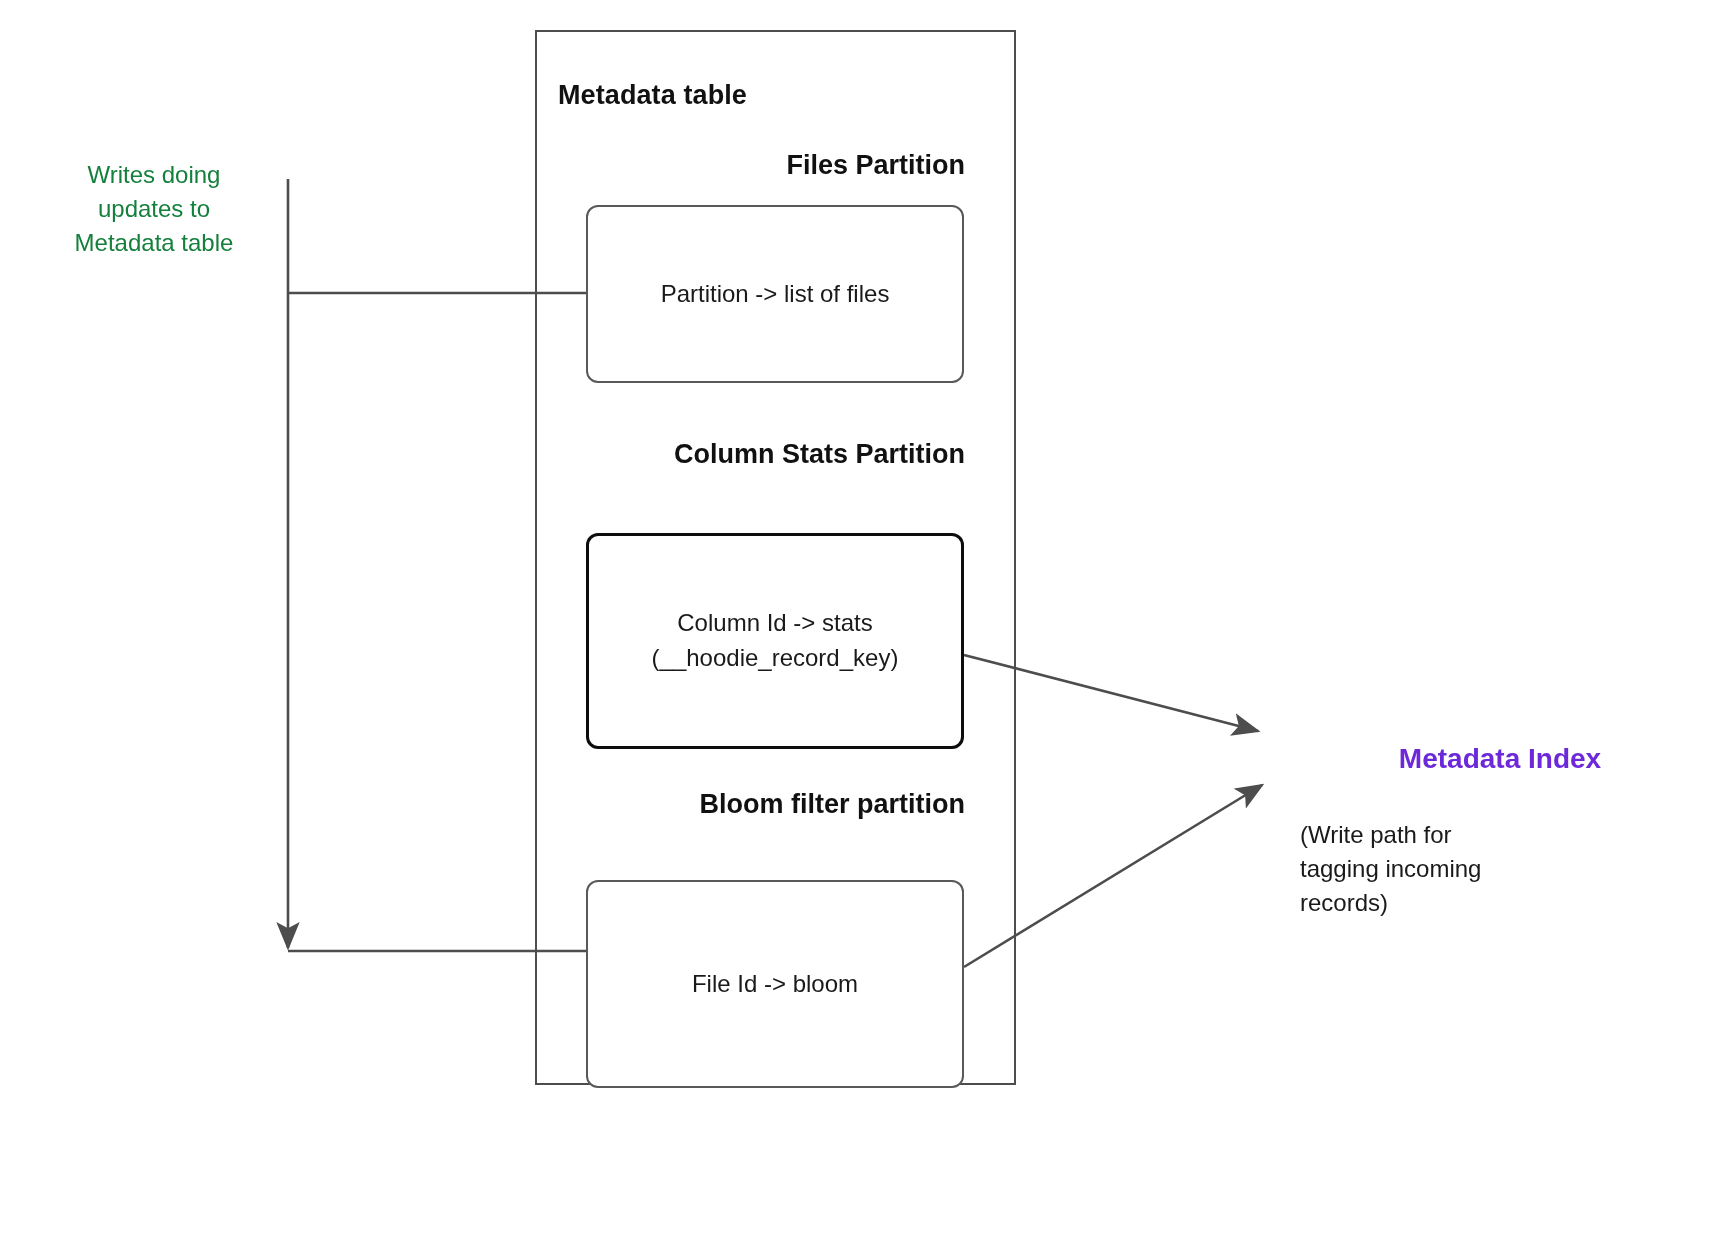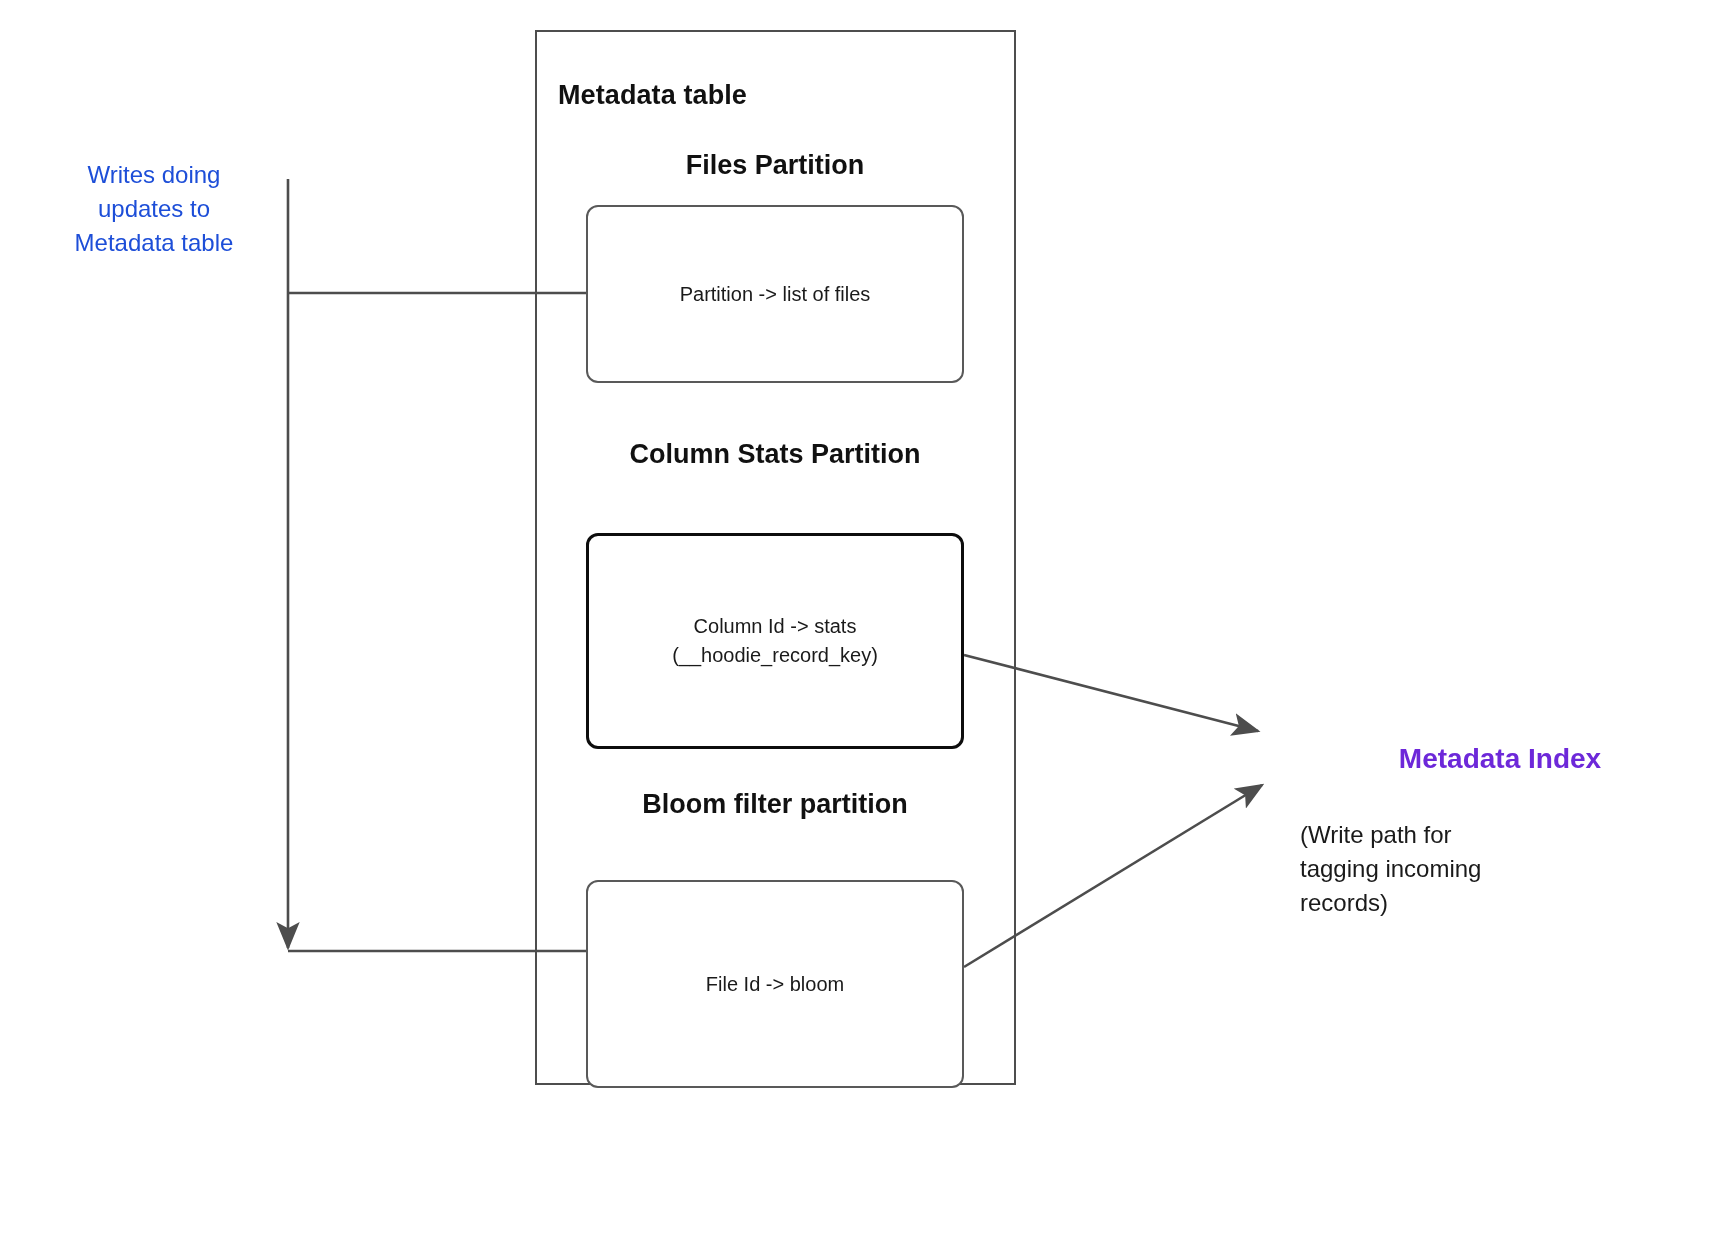--- a/index.html
+++ b/index.html
@@ -47,41 +47,41 @@
     width: 400px;
     font-size: 27px;
     font-weight: bold;
     color: #111111;
     letter-spacing: 0.1px;
   }
 
   
   .section-heading {
     position: absolute;
-    text-align: center;
+    text-align: right;
     font-size: 27px;
     font-weight: bold;
     color: #111111;
     line-height: 1.28;
   }
   #heading-files    { left: 585px; top: 148px; width: 380px; }
   #heading-colstats { left: 585px; top: 437px; width: 380px; }
   #heading-bloom    { left: 585px; top: 787px; width: 380px; }
 
   
   .partition-box {
     position: absolute;
     box-sizing: border-box;
     border-radius: 12px;
     background: #ffffff;
     display: flex;
     align-items: center;
     justify-content: center;
     text-align: center;
-    font-size: 20px;
+    font-size: 24px;
     color: #1a1a1a;
     line-height: 1.45;
     white-space: pre-line;
   }
   #box-files {
     left: 586px;
     top: 205px;
     width: 378px;
     height: 178px;
     border: 2.5px solid #595959;
@@ -103,21 +103,21 @@
 
   
   .left-note {
     position: absolute;
     left: 18px;
     top: 158px;
     width: 272px;
     text-align: center;
     font-size: 24px;
     line-height: 1.42;
-    color: #1d4ed8;
+    color: #15803d;
     white-space: pre-line;
   }
 
   
   .right-title {
     position: absolute;
     left: 1290px;
     top: 743px;
     width: 420px;
     text-align: center;

